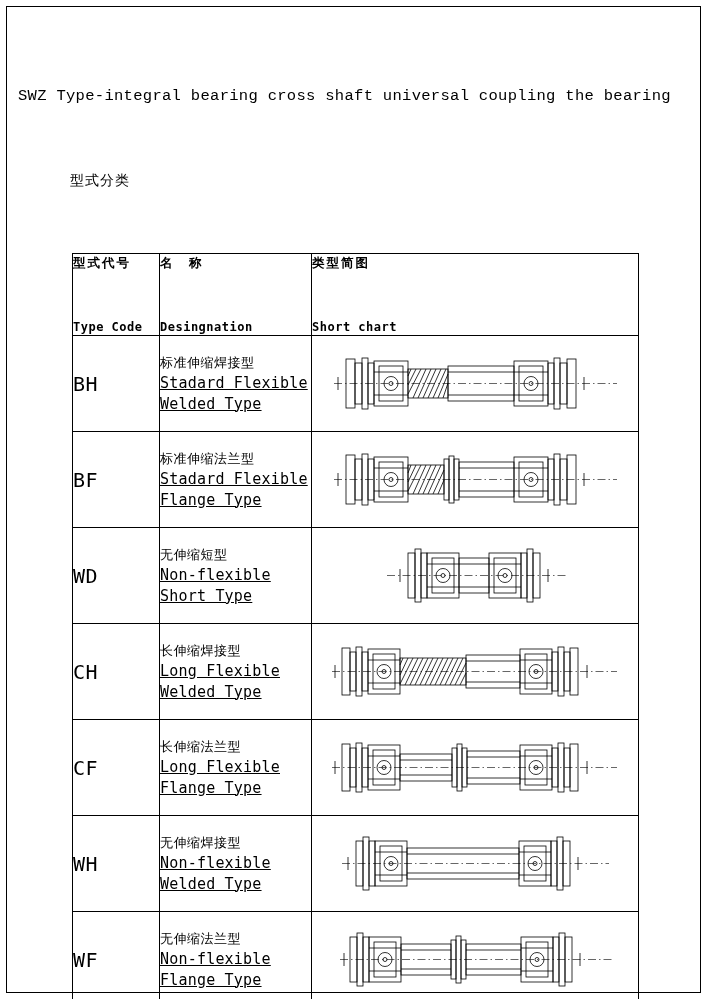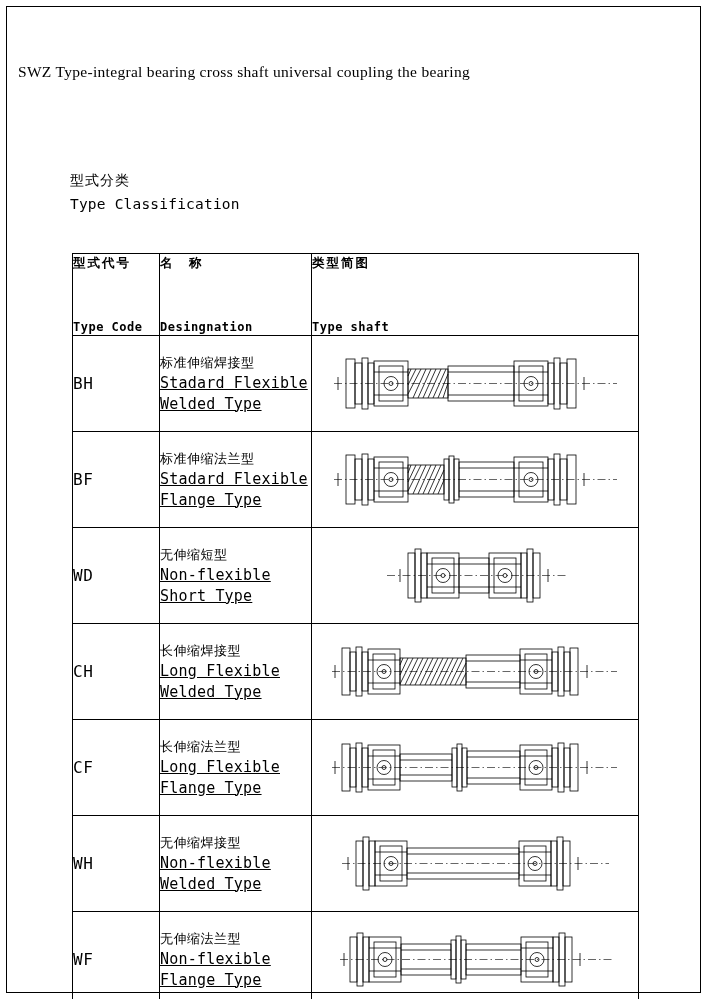--- a/index.html
+++ b/index.html
@@ -38,25 +38,26 @@
     width: 670px;
   }
   .title-cn {
     font-family: "DejaVu Sans", sans-serif;
     font-size: 16.5px;
     letter-spacing: 0.5px;
     line-height: 26px;
     white-space: nowrap;
   }
   .title-en {
-    font-family: Liberation Serif, serif;
+    font-family: Liberation Mono, monospace;
     font-size: 15.5px;
     letter-spacing: 0.3px;
     line-height: 28px;
     white-space: nowrap;
+    margin-top: 24px;
   }
   .section-block {
     position: absolute;
     left: 70px;
     top: 168px;
   }
   .section-cn {
     font-family: Liberation Sans, sans-serif;
     font-size: 14px;
     line-height: 24px;
@@ -101,21 +102,21 @@
     font-size: 12px;
     line-height: 16px;
     letter-spacing: 0.5px;
     margin-top: 48px;
   }
   .row-cell {
     height: 95px;
   }
   .code-text {
     font-family: "DejaVu Sans Mono", monospace;
-    font-size: 16px;
+    font-size: 20px;
     letter-spacing: 0.5px;
   }
   .name-cn {
     font-family: "DejaVu Sans", sans-serif;
     font-size: 13px;
     line-height: 20px;
     letter-spacing: 0.5px;
   }
   .name-en {
     font-family: "DejaVu Sans Mono", monospace;
@@ -140,42 +141,41 @@
 <div class="page-frame"></div>
 
 <div class="content">
 
   <div class="title-block">
     <div class="title-en">SWZ Type-integral bearing cross shaft universal coupling the bearing</div>
   </div>
 
   <div class="section-block">
     <div class="section-cn">型式分类</div>
-    <div class="section-en">Type Classification</div>
   </div>
 
   <table class="type-table">
     <colgroup>
       <col class="c-code">
       <col class="c-name">
       <col class="c-chart">
     </colgroup>
     <thead>
       <tr>
         <th class="hdr-cell">
           <div class="hdr-cn">型式代号</div>
           <div class="hdr-en">Type Code</div>
         </th>
         <th class="hdr-cell">
           <div class="hdr-cn">名　称</div>
           <div class="hdr-en">Desingnation</div>
         </th>
         <th class="hdr-cell">
           <div class="hdr-cn">类型简图</div>
-          <div class="hdr-en">Type  shaft</div>
+          <div class="hdr-en">Short  chart</div>
         </th>
       </tr>
     </thead>
     <tbody>
 
       <tr>
         <td class="row-cell">
           <div class="code-text">BH</div>
         </td>
         <td class="row-cell">

